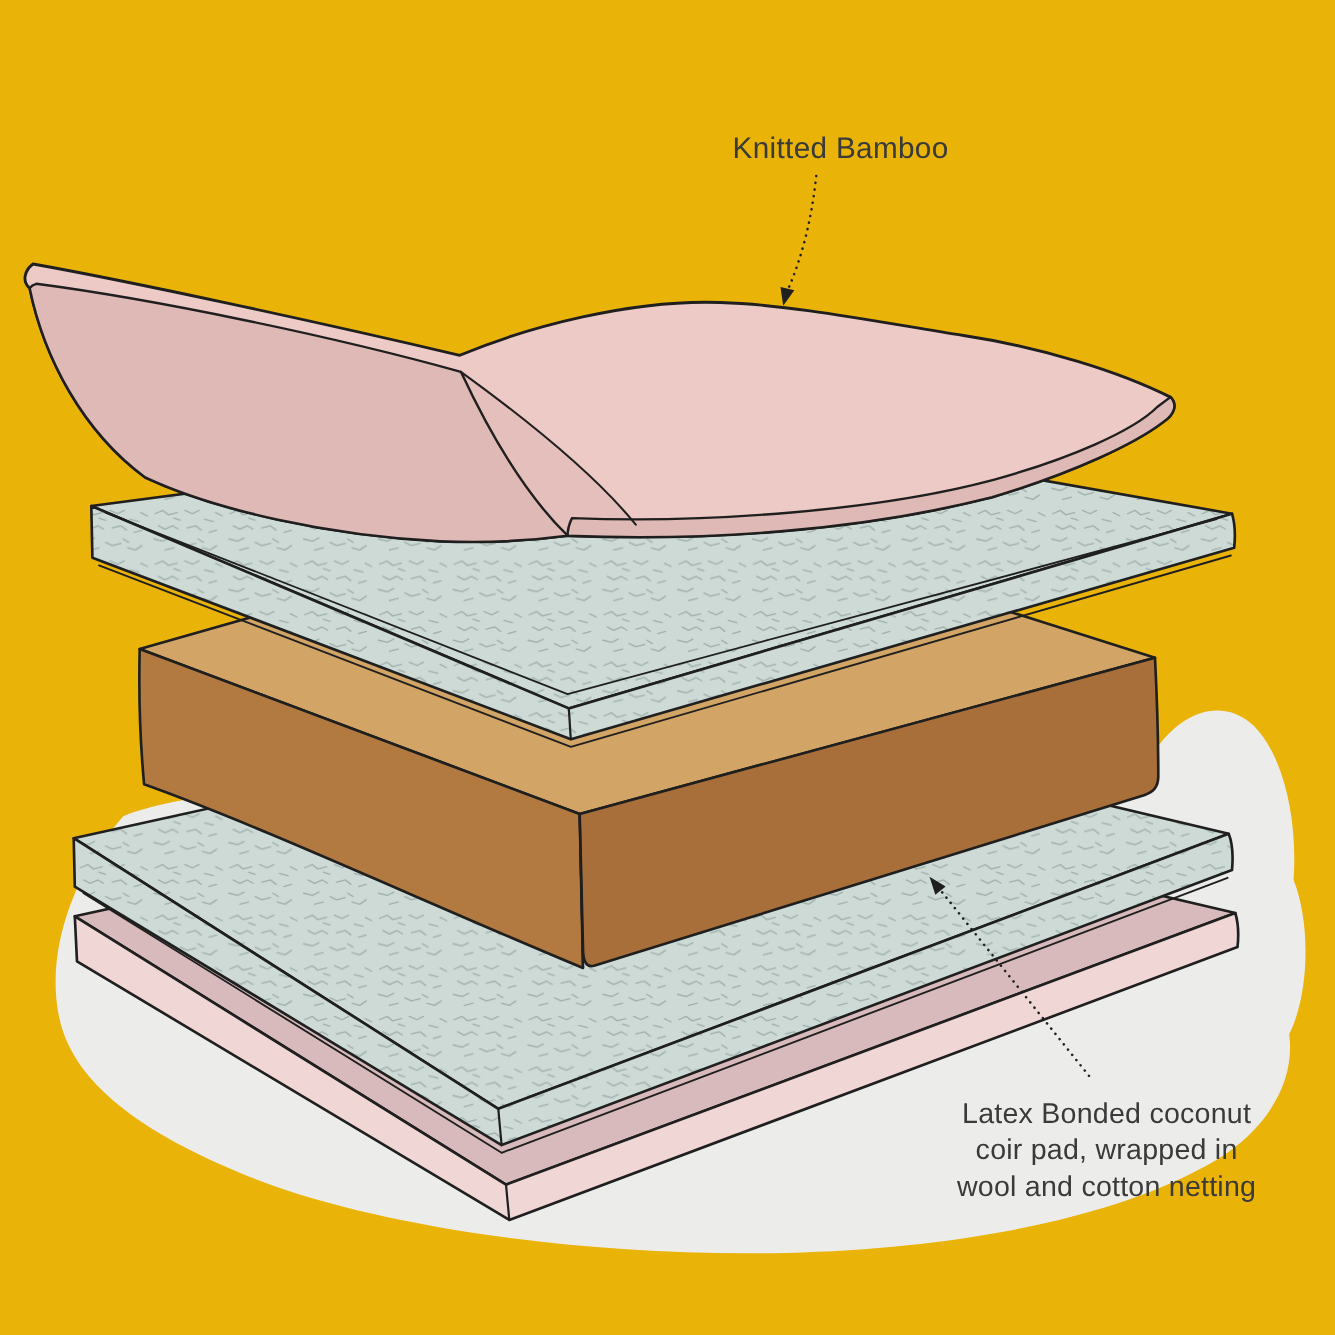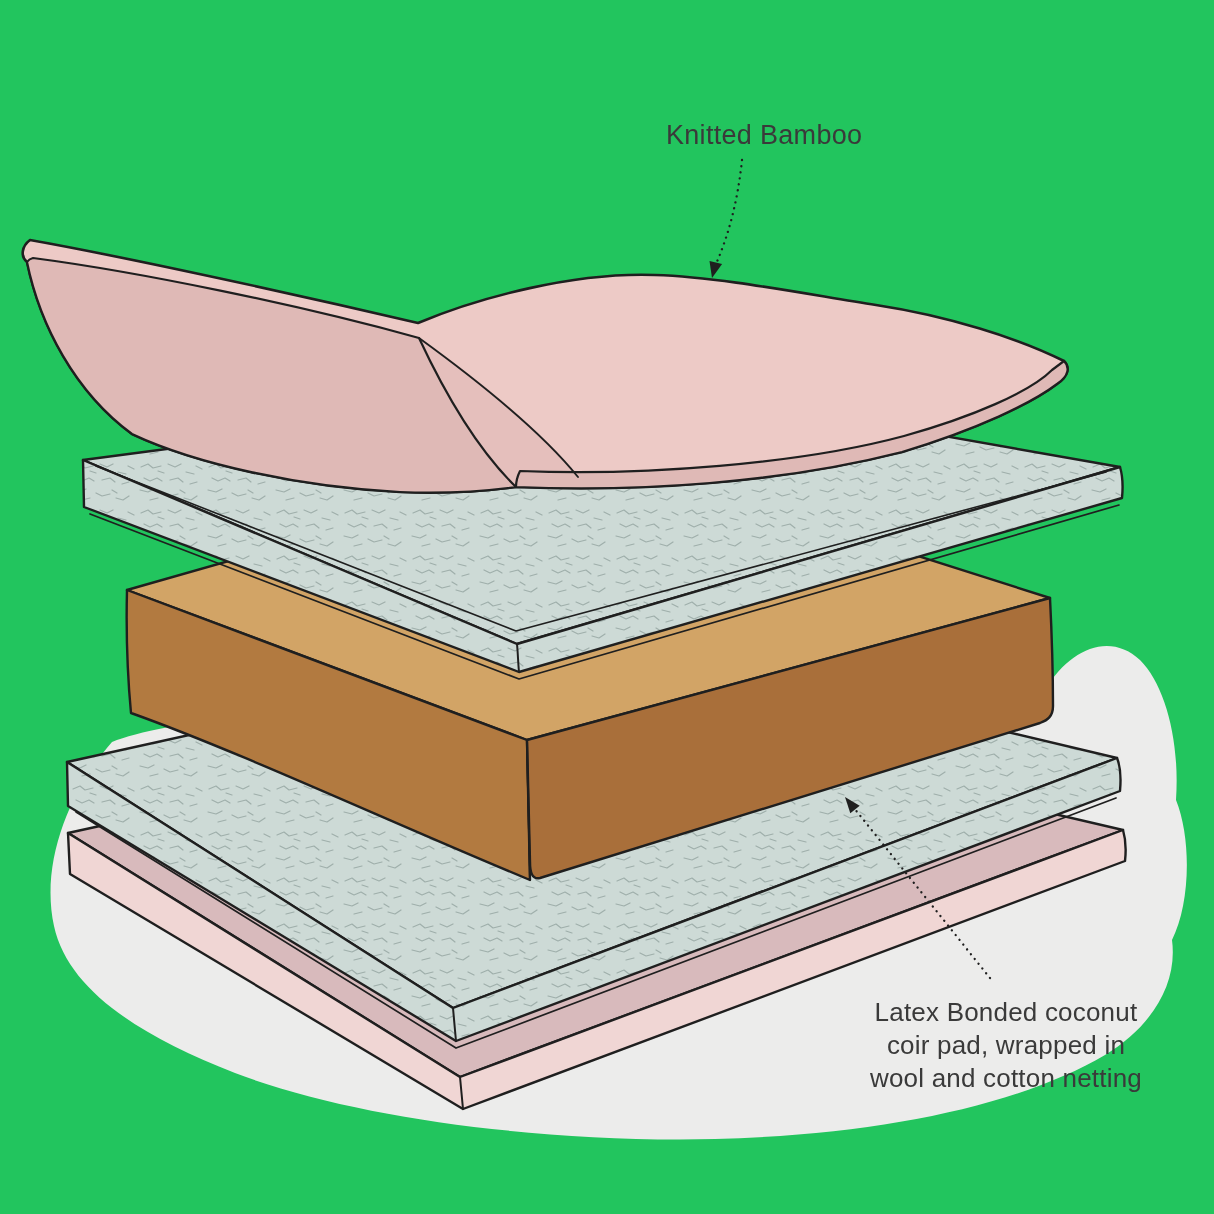--- a/index.html
+++ b/index.html
@@ -1,16 +1,16 @@
 <!DOCTYPE html>
 <html><head>
 <meta charset="utf-8">
 <style>
   html,body{margin:0;padding:0;background:#ffffff;}
-  #canvas{position:relative;width:1214px;height:1214px;background:#22c55e;overflow:hidden;
+  #canvas{position:relative;width:1214px;height:1214px;background:#eab308;overflow:hidden;
           font-family:"Liberation Sans", sans-serif;}
   svg{display:block;}
   text{font-family:"Liberation Sans", sans-serif;}
   .lbl{font-size:27px;letter-spacing:.3px;}
   .lbl2{font-size:26px;letter-spacing:.2px;}
 </style>
 </head>
 <body>
 
 <div id="canvas">

